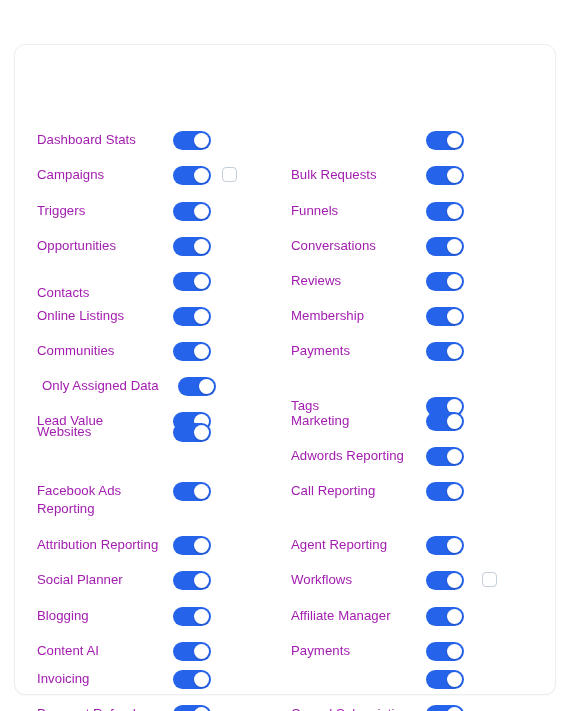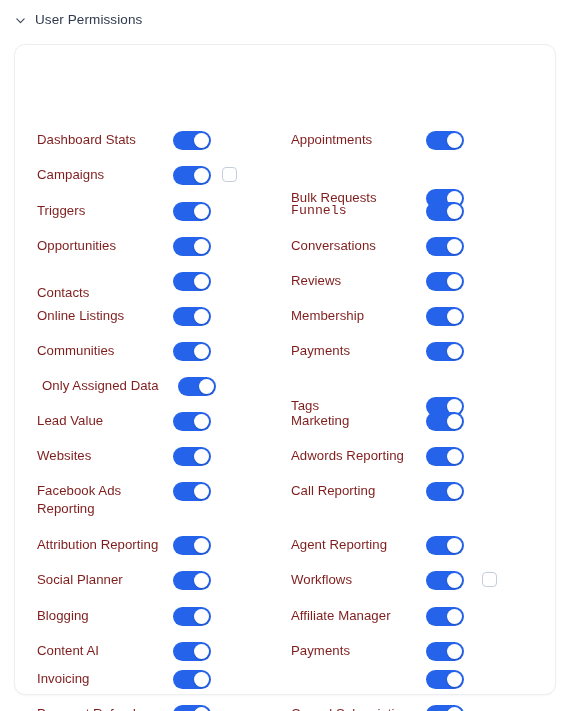--- a/index.html
+++ b/index.html
@@ -57,21 +57,21 @@
     height: 22px;
     display: block;
   }
   .plabel {
     position: absolute;
     left: 22px;
     top: 0px;
     width: 128px;
     font-size: 13.2px;
     line-height: 18px;
-    color: #7f1d1d;
+    color: #a21caf;
     letter-spacing: 0.05px;
   }
   .col-right .plabel { left: 5px; }
 
   
   .toggle {
     position: absolute;
     top: 0px;
     width: 38px; height: 19px;
     border-radius: 10px;
@@ -100,28 +100,20 @@
     background: #ffffff;
   }
   .col-left  .cbox { left: 207px; }
   .col-right .cbox { left: 196px; }
 </style>
 </head>
 <body>
 
 <div id="root">
 
-  <div class="section-header">
-    <span class="chev">
-      <svg viewBox="0 0 16 16" fill="none" aria-hidden="true">
-        <path d="M3.5 6 L8 10.5 L12.5 6" stroke="currentColor" stroke-width="1.4" stroke-linecap="round" stroke-linejoin="round"></path>
-      </svg>
-    </span>
-    <span class="section-title">User Permissions</span>
-  </div>
 
   <div class="card">
     <div class="col col-left" id="col-left">
         <div class="prow" style="top: 86px; left: 0px; right: 0px;">
           <div class="plabel" style="white-space: nowrap;">Dashboard Stats</div>
           <div class="toggle" role="switch" aria-checked="true">
             <span class="knob"></span>
           </div>
         </div>
         <div class="prow" style="top: 121px; left: 0px; right: 0px;">
@@ -166,21 +158,21 @@
           <div class="toggle" role="switch" aria-checked="true">
             <span class="knob"></span>
           </div>
         </div>
         <div class="prow" style="top: 367px; left: 0px; right: 0px;">
           <div class="plabel" style="white-space: nowrap;">Lead Value</div>
           <div class="toggle" role="switch" aria-checked="true">
             <span class="knob"></span>
           </div>
         </div>
-        <div class="prow" style="top: 402px; left: 0px; right: 0px;">
+        <div class="prow" style="top: 378px; left: 0px; right: 0px;">
           <div class="plabel" style="white-space: nowrap;">Websites</div>
           <div class="toggle" role="switch" aria-checked="true">
             <span class="knob"></span>
           </div>
         </div>
         <div class="prow" style="top: 437px; left: 0px; right: 0px;">
           <div class="plabel">Facebook Ads Reporting</div>
           <div class="toggle" role="switch" aria-checked="true">
             <span class="knob"></span>
           </div>
@@ -217,33 +209,32 @@
         </div>
         <div class="prow" style="top: 660px; left: 0px; right: 0px;">
           <div class="plabel" style="white-space: nowrap;">Payment Refund</div>
           <div class="toggle" role="switch" aria-checked="true">
             <span class="knob"></span>
           </div>
         </div>
       </div>
     <div class="col col-right" id="col-right">
         <div class="prow" style="top: 86px; left: 0px; right: 0px;">
-          <div class="plabel" style="white-space: nowrap;">Appointments</div>
-          <div class="toggle" role="switch" aria-checked="true">
-            <span class="knob"></span>
-          </div>
-        </div>
-        <div class="prow" style="top: 121px; left: 0px; right: 0px; margin-top: 23px;">
+          <div class="toggle" role="switch" aria-checked="true">
+            <span class="knob"></span>
+          </div>
+        </div>
+        <div class="prow" style="top: 121px; left: 0px; right: 0px;">
           <div class="plabel" style="white-space: nowrap;">Bulk Requests</div>
           <div class="toggle" role="switch" aria-checked="true">
             <span class="knob"></span>
           </div>
         </div>
         <div class="prow" style="top: 157px; left: 0px; right: 0px;">
-          <div class="plabel" style="white-space: nowrap; font-family: Liberation Mono, monospace;">Funnels</div>
+          <div class="plabel" style="white-space: nowrap;">Funnels</div>
           <div class="toggle" role="switch" aria-checked="true">
             <span class="knob"></span>
           </div>
         </div>
         <div class="prow" style="top: 192px; left: 0px; right: 0px;">
           <div class="plabel" style="white-space: nowrap;">Conversations</div>
           <div class="toggle" role="switch" aria-checked="true">
             <span class="knob"></span>
           </div>
         </div>

